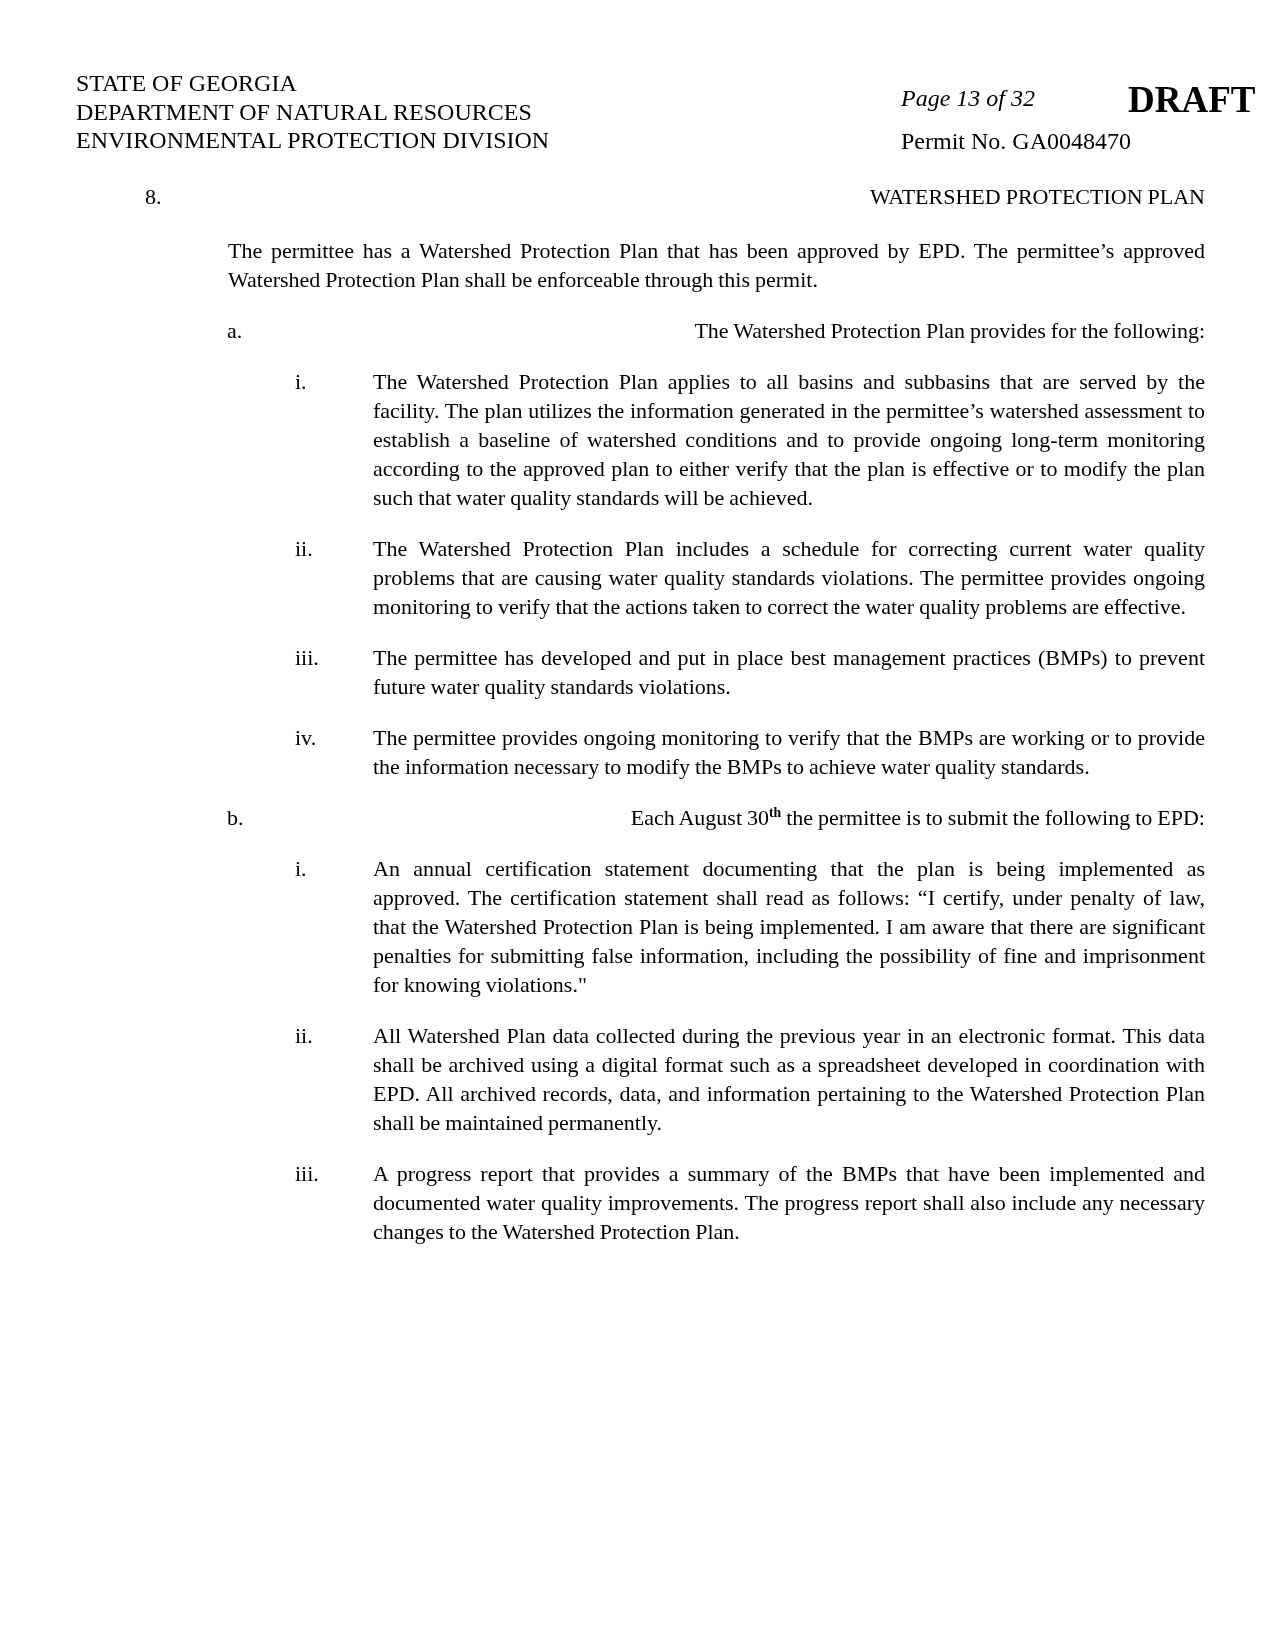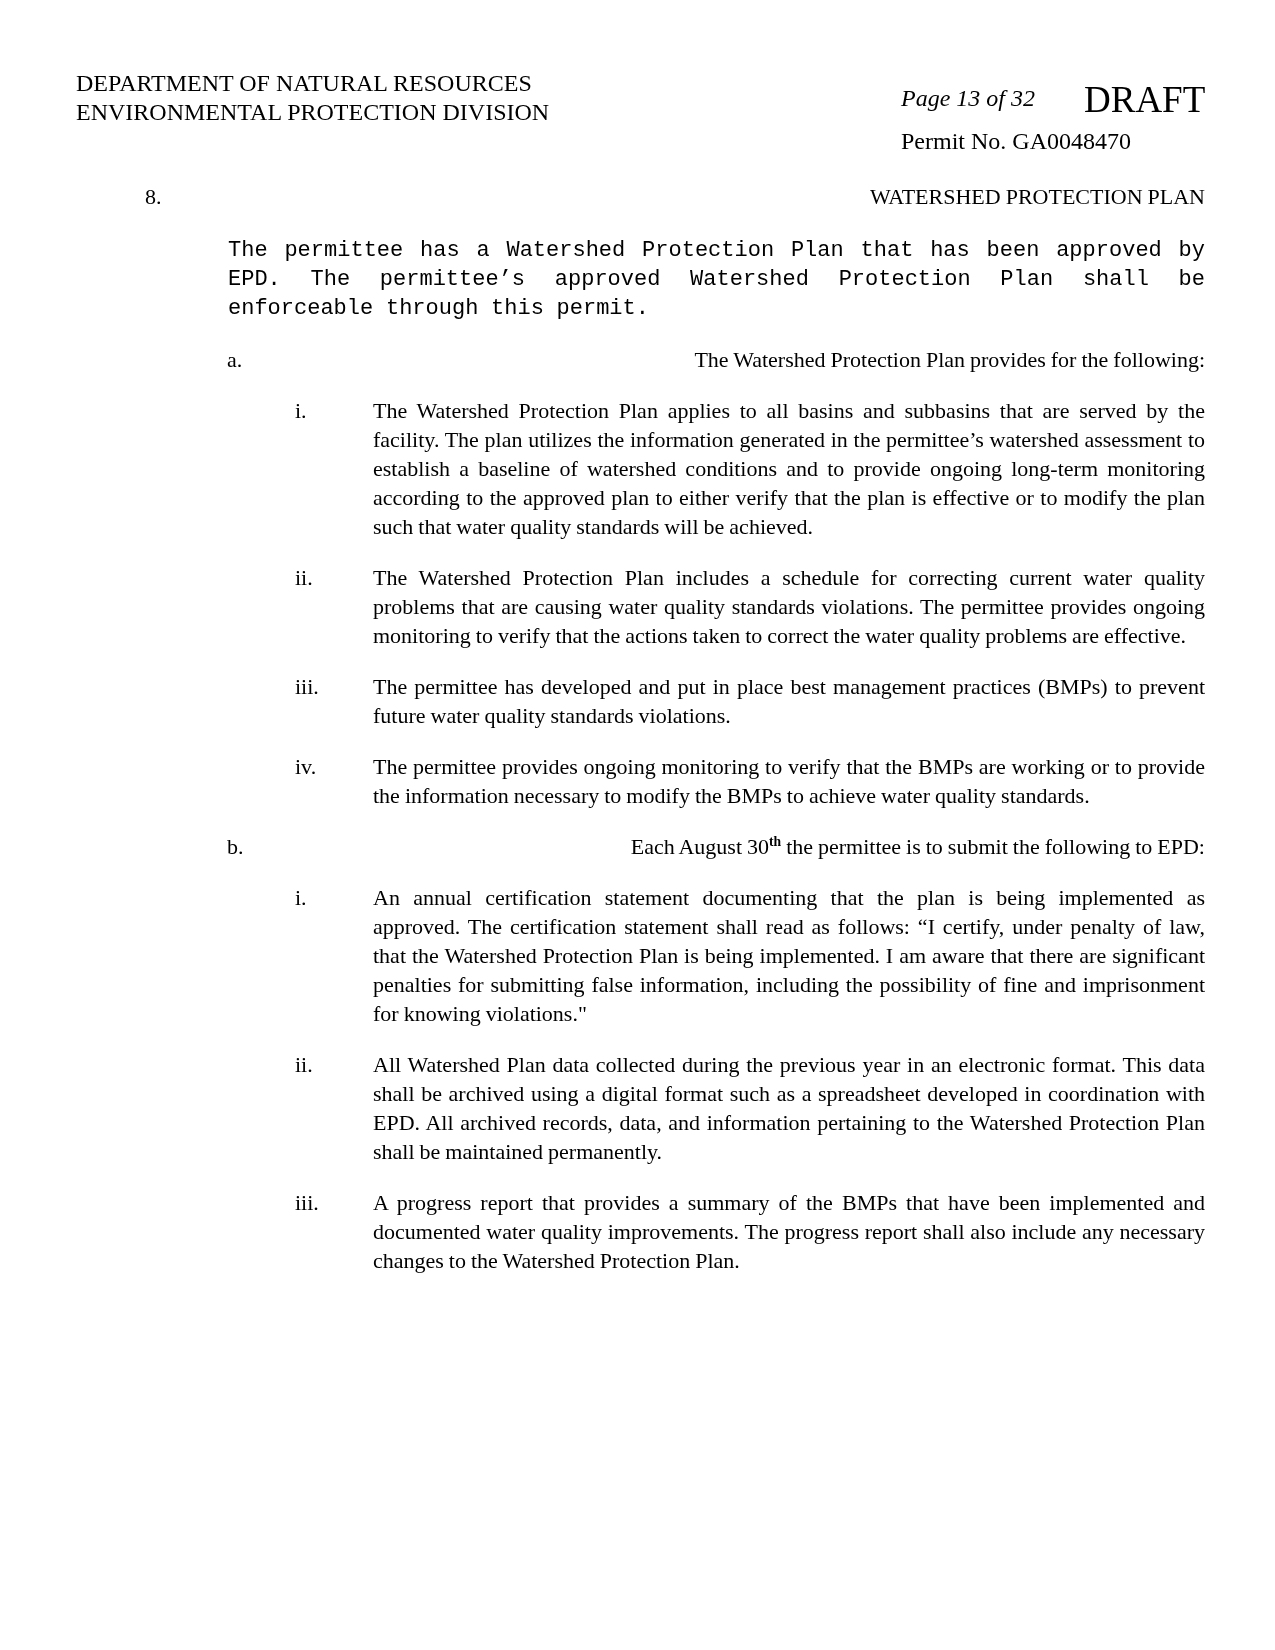--- a/index.html
+++ b/index.html
@@ -38,24 +38,24 @@
   .permit-number {
     position: absolute;
     left: 901px;
     top: 127px;
     font-size: 24px;
     line-height: 28.5px;
     white-space: nowrap;
   }
   .draft-stamp {
     position: absolute;
-    left: 1084px;
+    left: 1128px;
     top: 80px;
     font-size: 37px;
-    font-weight: normal;
+    font-weight: bold;
     line-height: 40px;
     white-space: nowrap;
   }
 
   
   .main {
     position: absolute;
     left: 76px;
     top: 182px;
     width: 1129px;
@@ -72,21 +72,20 @@
     text-align: justify;
   }
   .sec-row { margin-left: 69px; margin-bottom: 25px; }
   .sec-row .lbl { flex: 0 0 70px; }
   .sec-row .txt { text-align: right; }
 
   .intro-para {
     margin-left: 152px;
     margin-bottom: 22px;
     text-align: justify;
-    font-family: Liberation Mono, monospace;
   }
 
   .lvl1 { margin-left: 151px; }
   .lvl1 > .lbl { flex: 0 0 75px; }
   .lvl1 > .txt { text-align: right; }
 
   .lvl2 { margin-left: 219px; }
   .lvl2 > .lbl { flex: 0 0 78px; }
 
   sup.ord {
@@ -95,20 +94,21 @@
     line-height: 0;
     font-weight: bold;
   }
 </style>
 </head>
 <body>
 
 <div class="page">
 
   <div class="agency-block">
+    <div>STATE OF GEORGIA</div>
     <div>DEPARTMENT OF NATURAL RESOURCES</div>
     <div>ENVIRONMENTAL PROTECTION DIVISION</div>
   </div>
 
   <div class="page-number">Page 13 of 32</div>
   <div class="permit-number">Permit No. GA0048470</div>
   <div class="draft-stamp">DRAFT</div>
 
   <div class="main">
 

